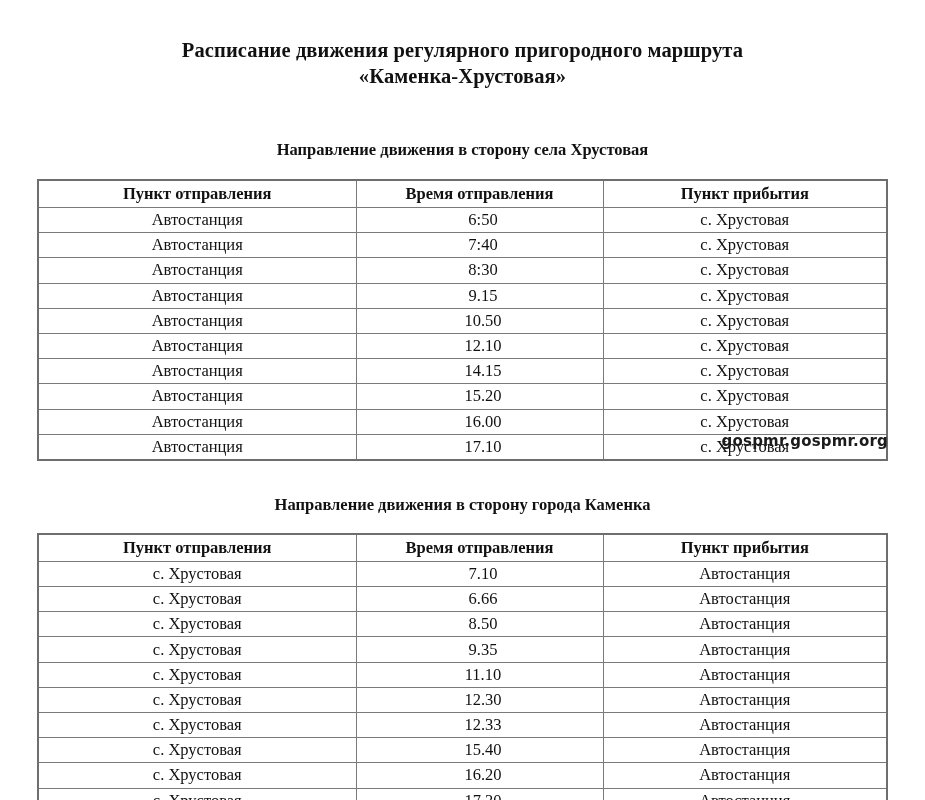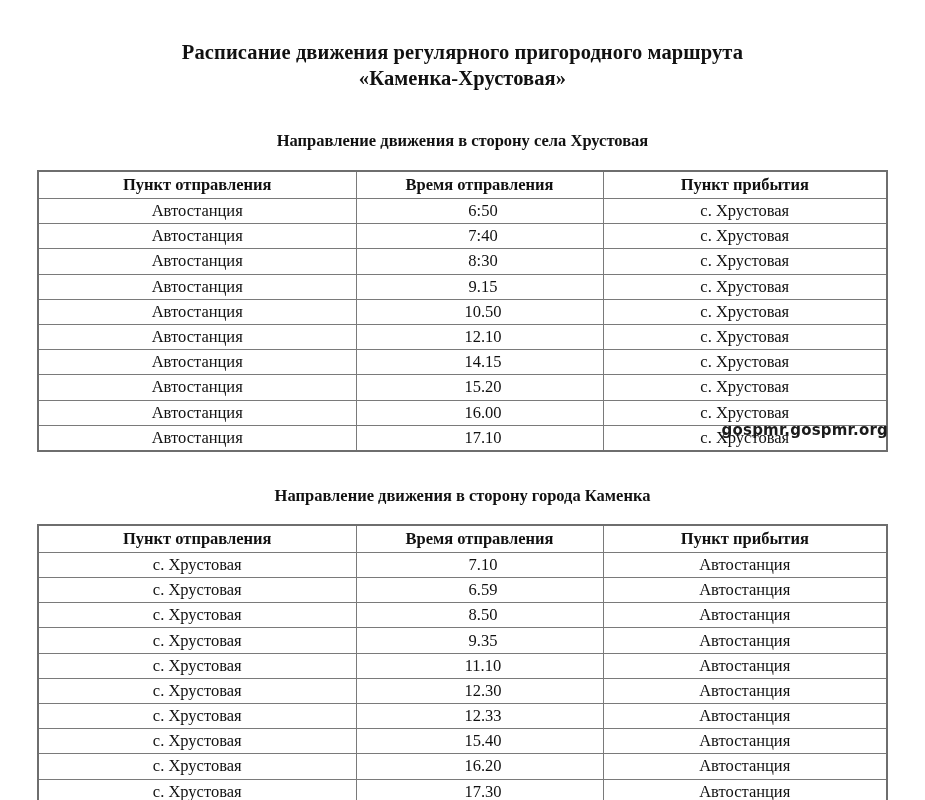--- a/index.html
+++ b/index.html
@@ -23,22 +23,22 @@
     box-sizing: border-box;
   }
 
   
   .doc-title {
     text-align: center;
     font-weight: bold;
     font-size: 20.5px;
     line-height: 26px;
     letter-spacing: 0.1px;
-    padding-top: 39px;
-    margin: 0;
+    padding-top: 26px;
+    margin: 11px;
   }
   .doc-title .line {
     display: block;
   }
 
   
   .section-heading {
     text-align: center;
     font-weight: bold;
     font-size: 16.5px;
@@ -194,21 +194,21 @@
       </tr>
     </thead>
     <tbody id="table-body-2">
         <tr>
           <td class="cell-depart">с. Хрустовая</td>
           <td class="cell-time">7.10</td>
           <td class="cell-arrive">Автостанция</td>
         </tr>
         <tr>
           <td class="cell-depart">с. Хрустовая</td>
-          <td class="cell-time">6.59</td>
+          <td class="cell-time">6.66</td>
           <td class="cell-arrive">Автостанция</td>
         </tr>
         <tr>
           <td class="cell-depart">с. Хрустовая</td>
           <td class="cell-time">8.50</td>
           <td class="cell-arrive">Автостанция</td>
         </tr>
         <tr>
           <td class="cell-depart">с. Хрустовая</td>
           <td class="cell-time">9.35</td>

